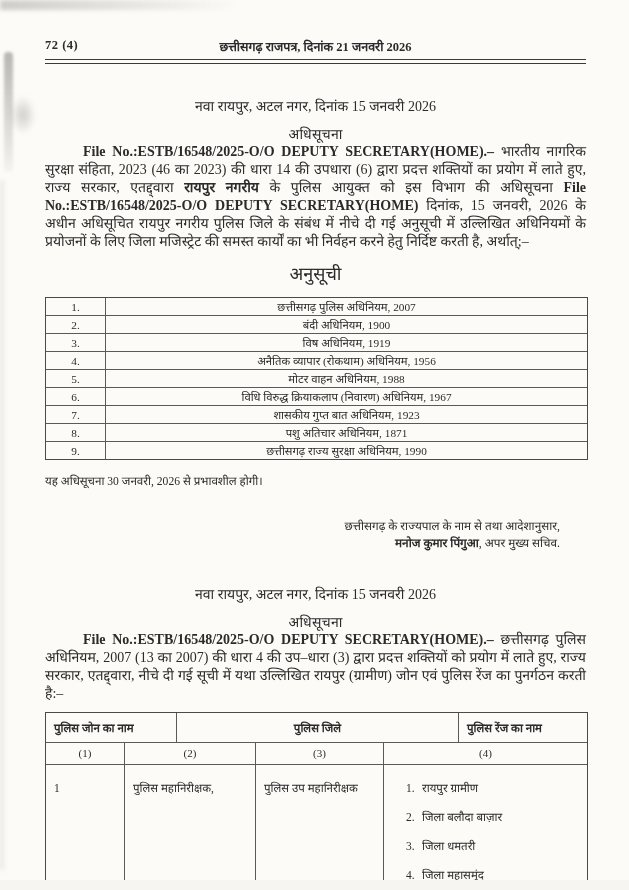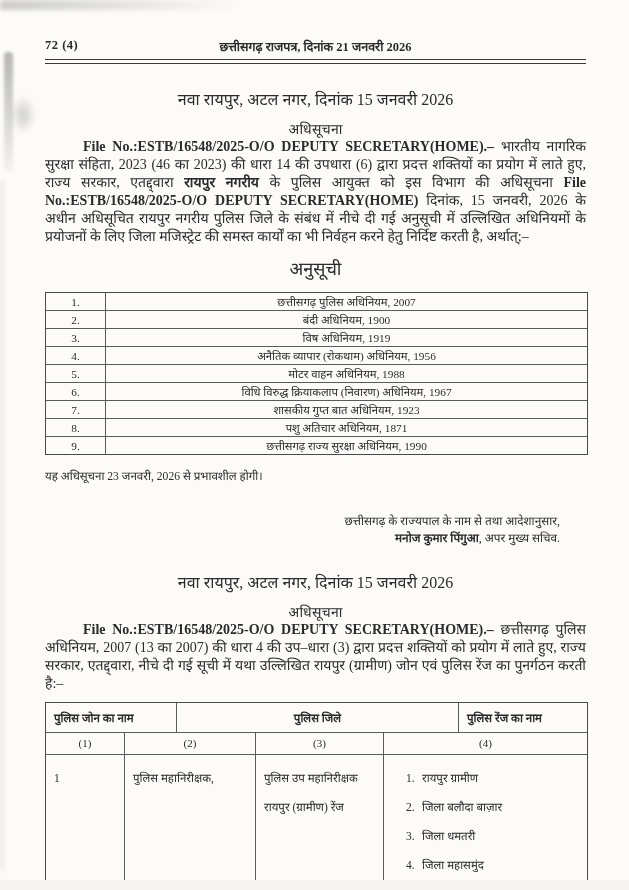--- a/index.html
+++ b/index.html
@@ -42,21 +42,21 @@
 
   
   .running-head{position:relative;height:16px;font-size:12.5px;}
   .pageno{position:absolute;left:0;top:0;font-weight:bold;letter-spacing:.5px;}
   .gaz-title{text-align:center;font-weight:bold;font-size:12.5px;}
   .head-rule{
     margin-top:5px;height:3px;
     border-top:1.6px solid #3a3a3a;border-bottom:1px solid #3a3a3a;
   }
 
-  .dateline{text-align:center;font-size:16px;margin-top:24px;}
+  .dateline{text-align:center;font-size:14px;margin-top:32px;}
   .notif-heading{text-align:center;font-size:14px;margin-top:9px;letter-spacing:.3px;}
 
   .body-para{
     font-size:14px;line-height:18px;
     text-align:justify;text-indent:38px;
   }
   .b{font-weight:bold;}
 
   .schedule-heading{text-align:center;font-size:18px;margin-top:10px;}
 
@@ -160,21 +160,21 @@
         <div class="t1-row">
           <div class="t1-num">8.</div>
           <div class="t1-act">पशु अतिचार अधिनियम, 1871</div>
         </div>
         <div class="t1-row">
           <div class="t1-num">9.</div>
           <div class="t1-act">छत्तीसगढ़ राज्य सुरक्षा अधिनियम, 1990</div>
         </div>
       </div>
 
-      <div class="effective">यह अधिसूचना 23 जनवरी, 2026 से प्रभावशील होगी।</div>
+      <div class="effective">यह अधिसूचना 30 जनवरी, 2026 से प्रभावशील होगी।</div>
 
       <div class="signoff">
         <div>छत्तीसगढ़ के राज्यपाल के नाम से तथा आदेशानुसार,</div>
         <div class="name-line"><span class="b">मनोज कुमार पिंगुआ</span><span>, अपर मुख्य सचिव.</span></div>
       </div>
     </div>
 
     <div class="section2">
       <div class="dateline">नवा रायपुर, अटल नगर, दिनांक 15 जनवरी 2026</div>
       <div class="notif-heading">अधिसूचना</div>
@@ -194,21 +194,20 @@
           <div class="cell c3">(3)</div>
           <div class="cell c4">(4)</div>
         </div>
         <div class="brow">
           <div class="cell c1">1</div>
           <div class="cell c2">
             <div>पुलिस महानिरीक्षक,</div>
           </div>
           <div class="cell c3">
             <div>पुलिस उप महानिरीक्षक</div>
-            <div>रायपुर (ग्रामीण) रेंज</div>
           </div>
           <div class="cell c4">
             <div class="dist">
               <span class="dist-num">1.</span>
               <span>रायपुर ग्रामीण</span>
             </div>
             <div class="dist">
               <span class="dist-num">2.</span>
               <span>जिला बलौदा बाज़ार</span>
             </div>

